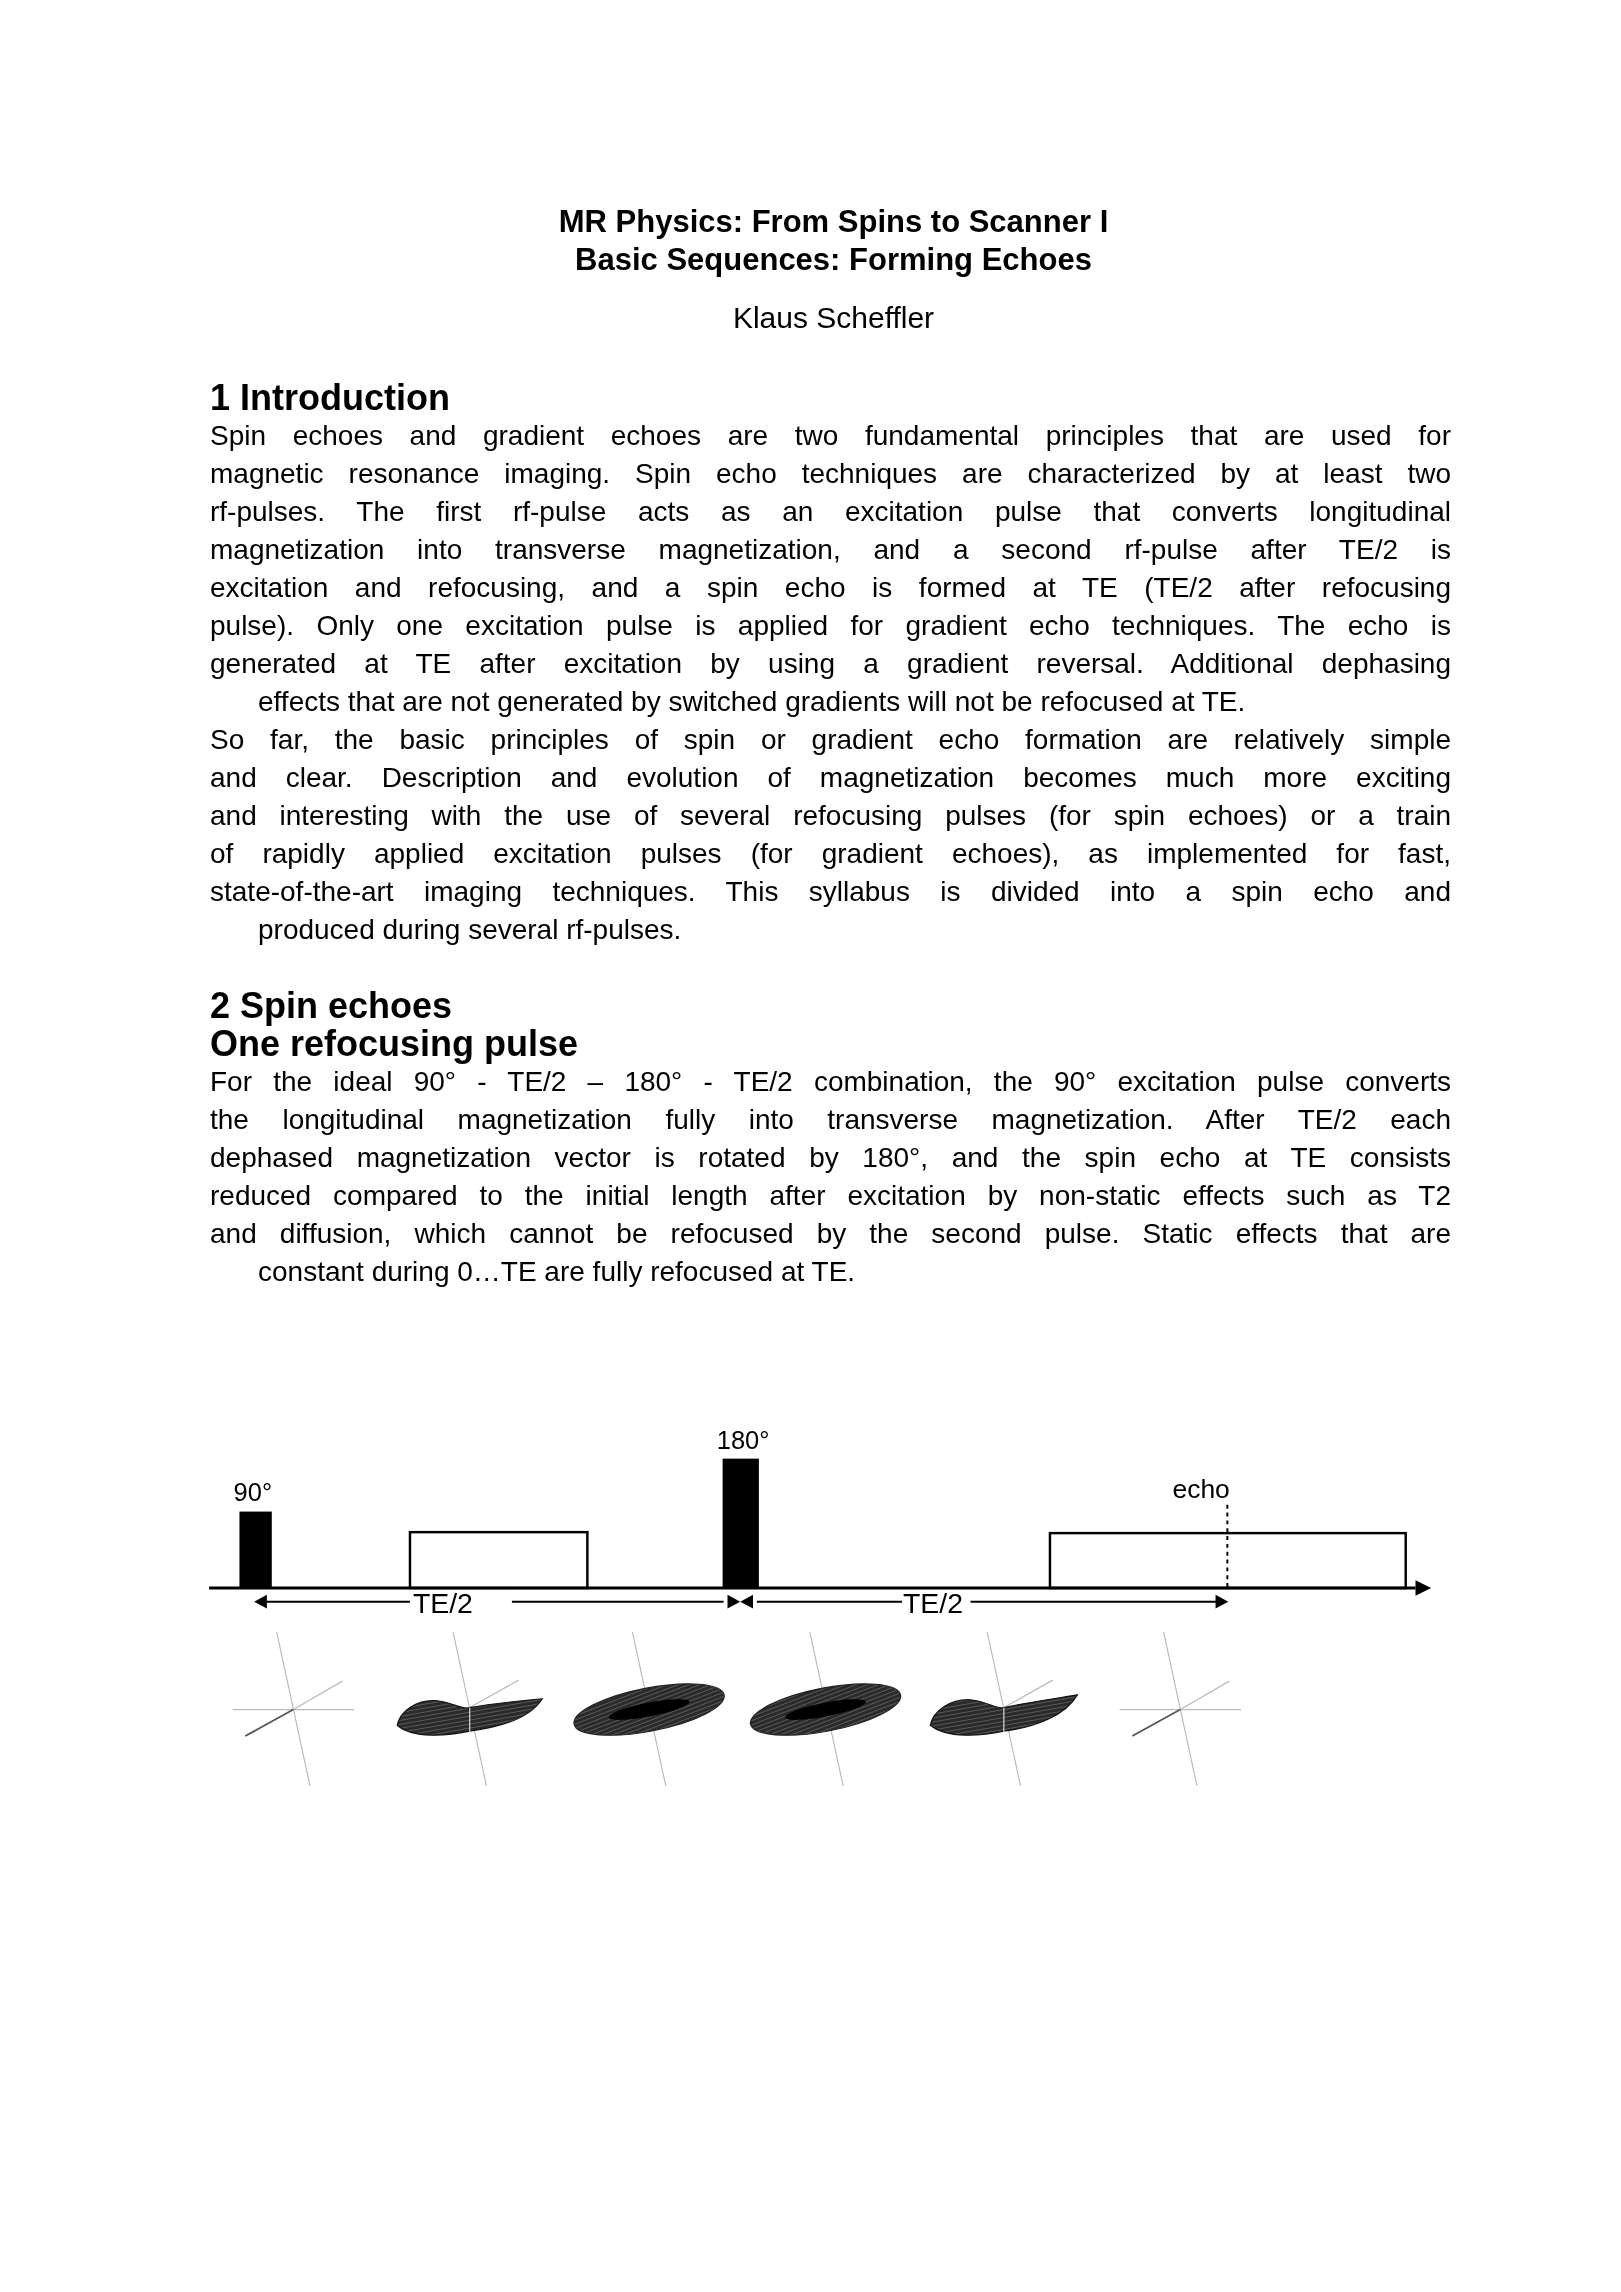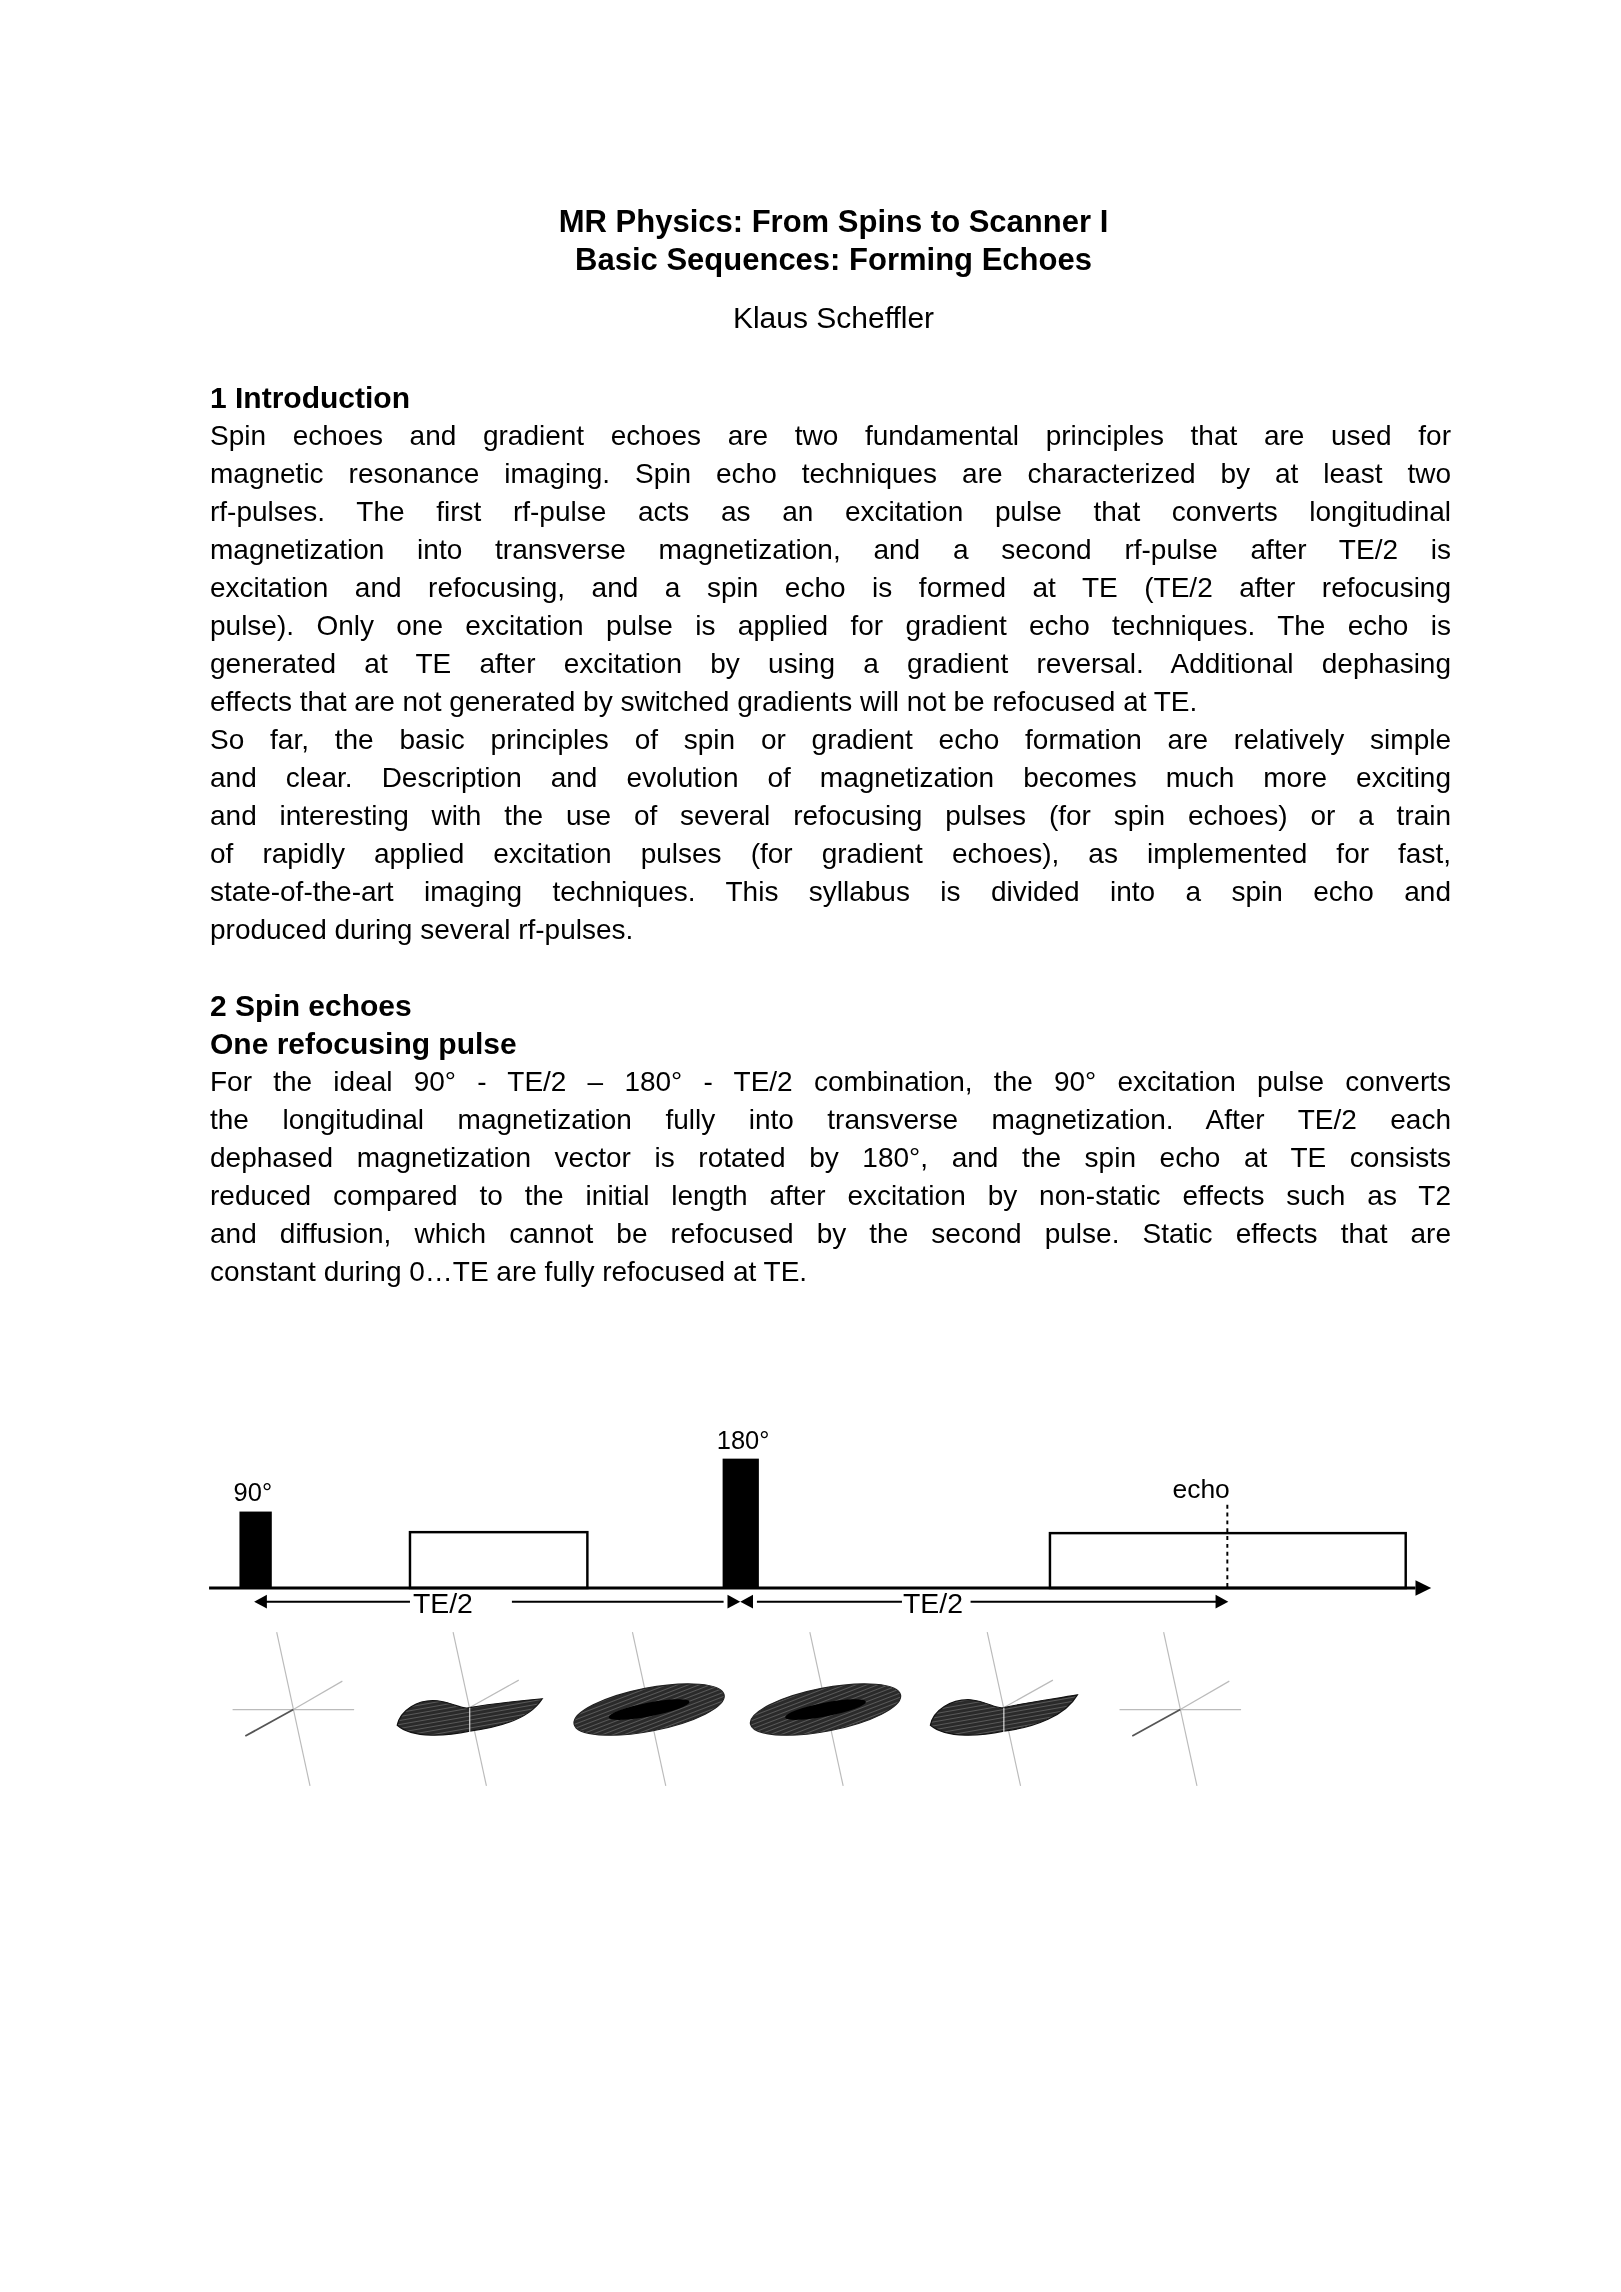--- a/index.html
+++ b/index.html
@@ -2,22 +2,22 @@
 <html><head>
 <meta charset="utf-8">
 <style>
   html, body { margin: 0; padding: 0; background: #ffffff; }
   body { width: 1621px; height: 2293px; position: relative; overflow: hidden; color: #000; }
   .page { position: absolute; left: 16px; top: 0; width: 1621px; height: 2293px; background: #fff; }
   .title-line { position: absolute; left: 0; width: 1635px; text-align: center; font-weight: bold; font-size: 31px; line-height: 39px; white-space: nowrap; }
   .author { position: absolute; left: 0; width: 1635px; text-align: center; font-size: 30px; line-height: 39px; white-space: nowrap; }
   .column { position: absolute; left: 194px; top: 379px; width: 1241px; font-family: "Liberation Sans", sans-serif; font-size: 28px; line-height: 38px; }
   .line { display: block; height: 38px; white-space: nowrap; text-align: justify; text-align-last: justify; overflow: visible; }
-  .line.last { text-align: left; text-align-last: left; }
-  .heading { font-weight: bold; font-size: 30px; text-align: right; text-align-last: left; }
+  .line.last { text-align: left; text-align-last: left; margin-left: 48px; }
+  .heading { font-weight: bold; font-size: 36px; text-align: right; text-align-last: left; }
   .blank { height: 38px; }
   svg.diagram { position: absolute; left: 0; top: 0; width: 1621px; height: 2293px; pointer-events: none; }
   svg.diagram text { font-family: "Liberation Sans", sans-serif; fill: #000; }
 </style>
 </head>
 <body>
 
 <div class="page">
 
   <div>

